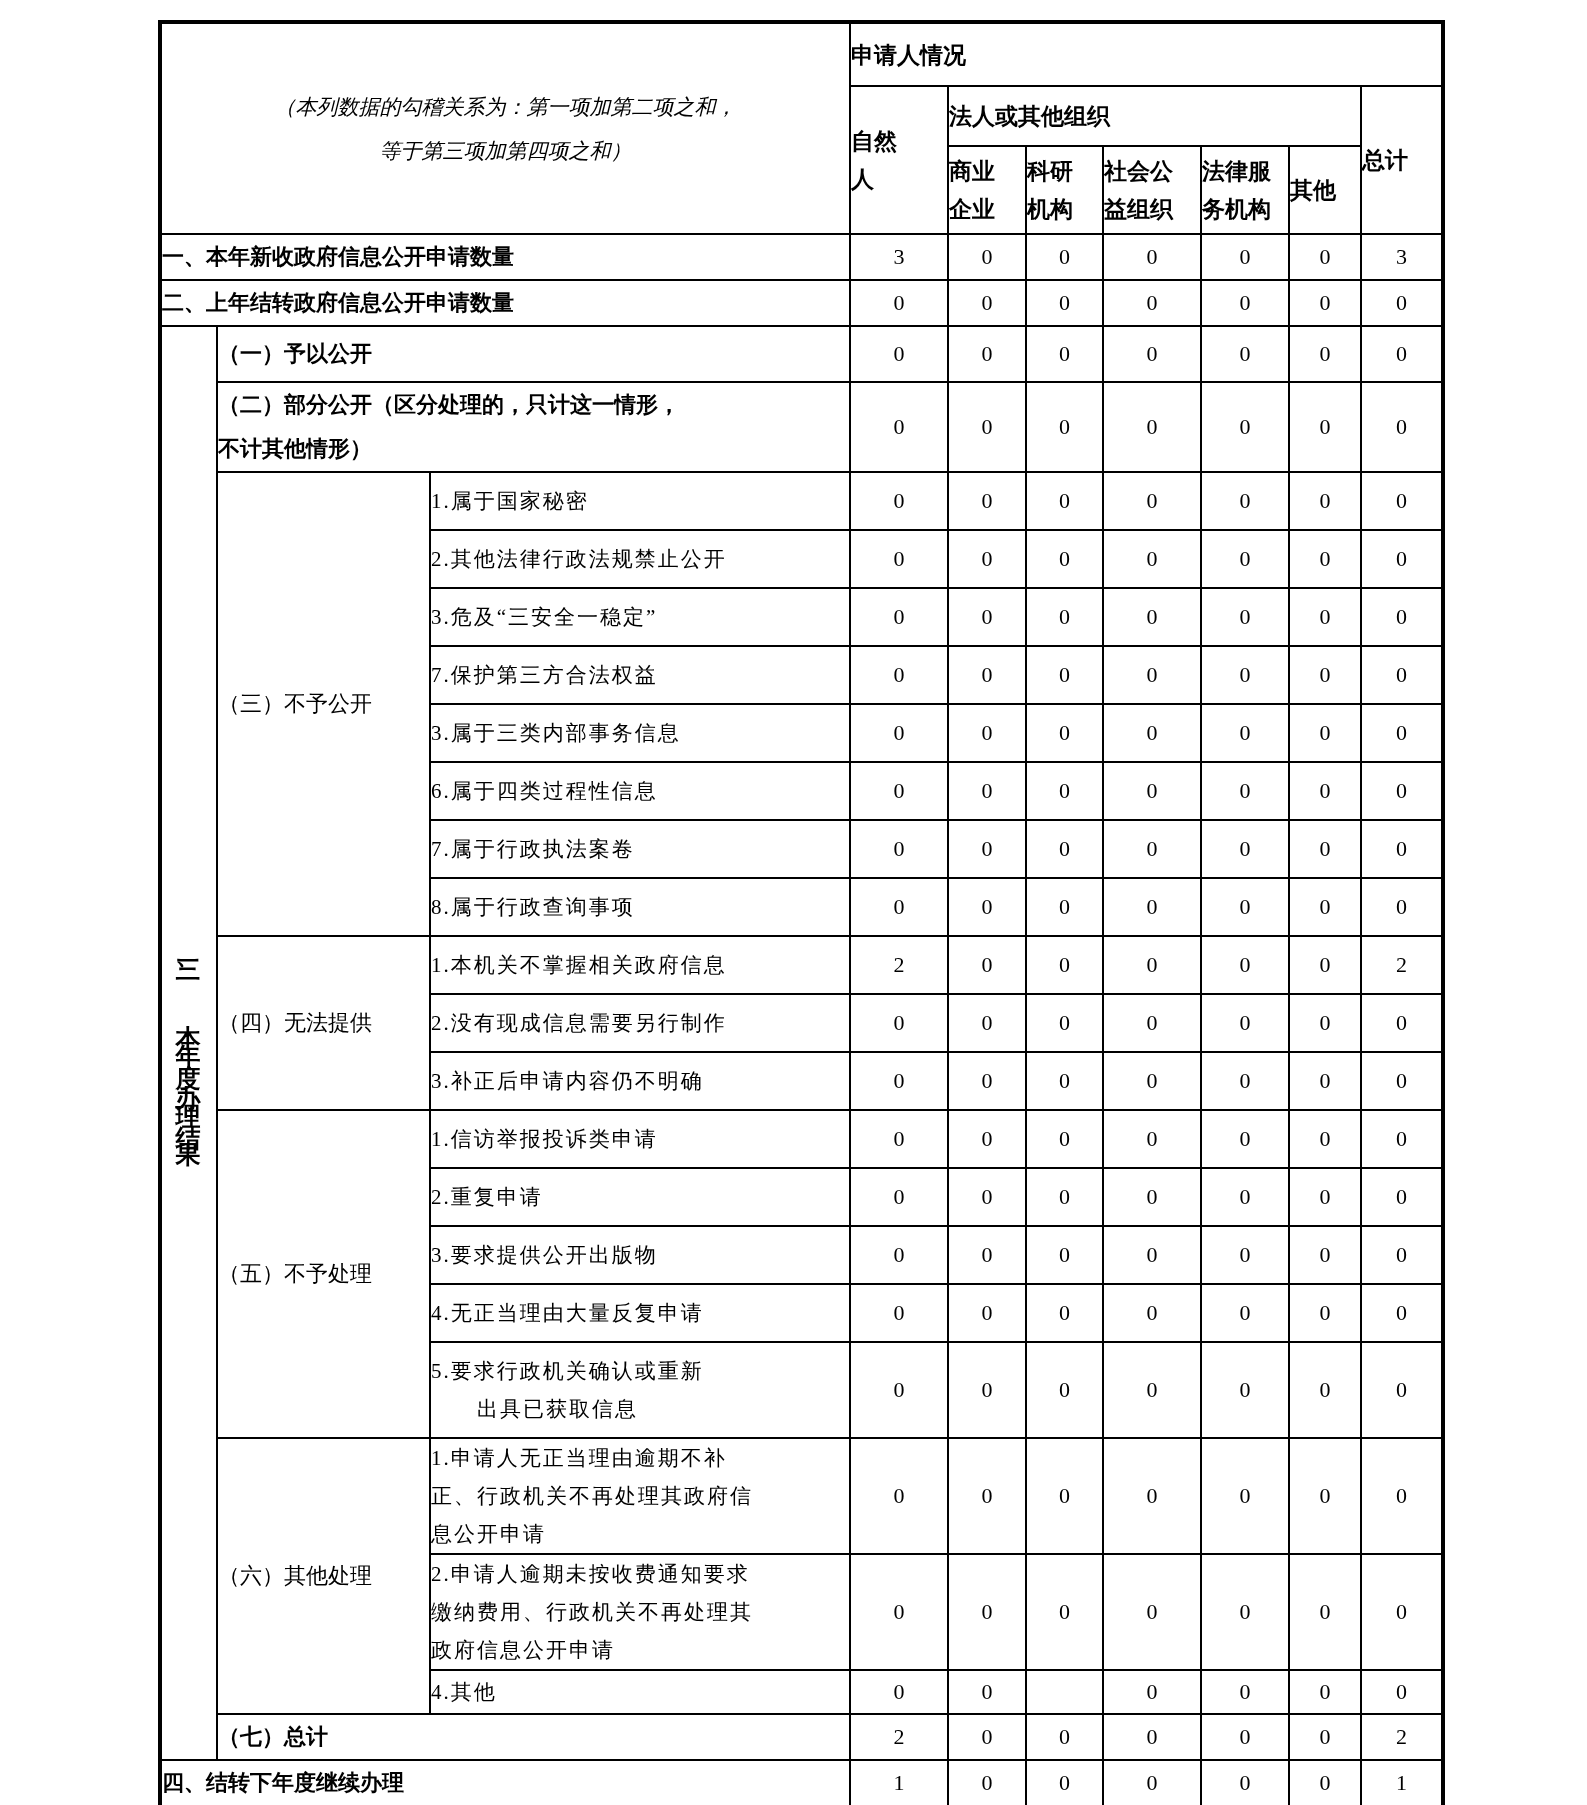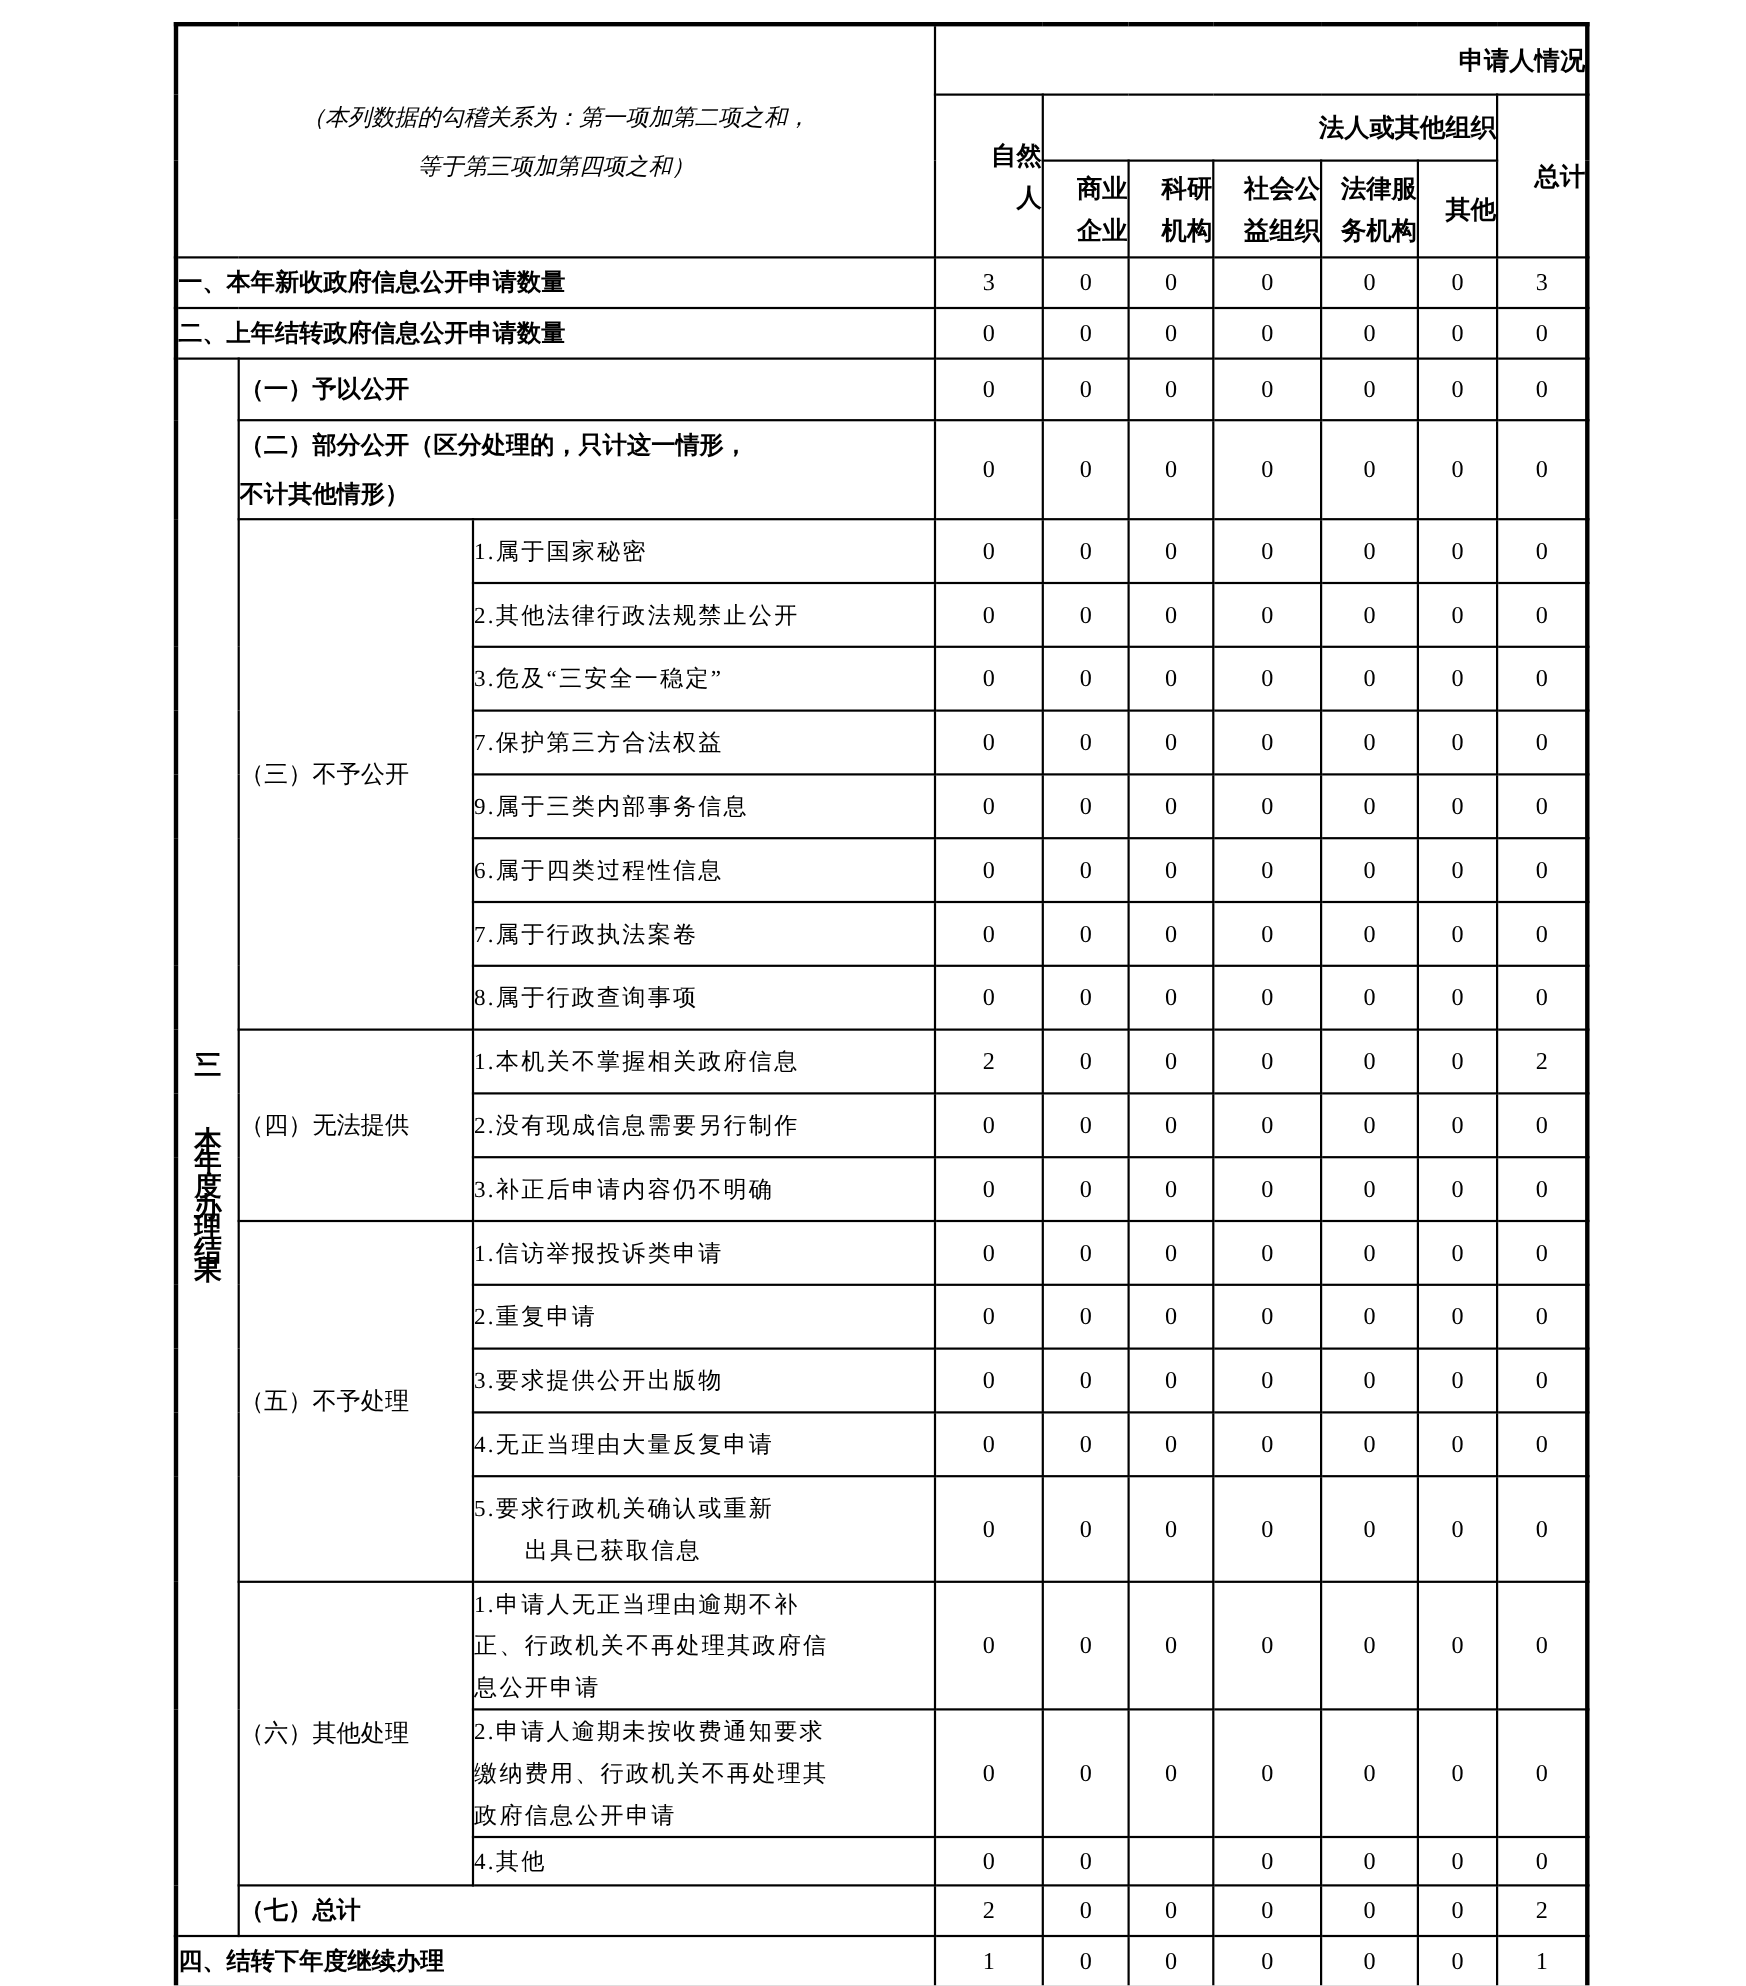--- a/index.html
+++ b/index.html
@@ -39,21 +39,21 @@
   .r58 { height: 58px; }
   .r80 { height: 96px; }
   .r116 { height: 116px; }
   .r44 { height: 44px; }
 
   
   .hd {
     font-family: "Liberation Sans", sans-serif;
     font-weight: bold;
     font-size: 23px;
-    text-align: right;
+    text-align: left;
     line-height: 38px;
     white-space: pre-line;
   }
   .note {
     font-family: "Liberation Serif", serif;
     font-style: italic;
     font-size: 21px;
     text-align: center;
     line-height: 44px;
     white-space: pre-line;
@@ -228,21 +228,21 @@
           <td class="ilbl">7.保护第三方合法权益</td>
           <td class="v">0</td>
           <td class="v">0</td>
           <td class="v">0</td>
           <td class="v">0</td>
           <td class="v">0</td>
           <td class="v">0</td>
           <td class="v">0</td>
         </tr>
       <tr class="r58">
-          <td class="ilbl">9.属于三类内部事务信息</td>
+          <td class="ilbl">3.属于三类内部事务信息</td>
           <td class="v">0</td>
           <td class="v">0</td>
           <td class="v">0</td>
           <td class="v">0</td>
           <td class="v">0</td>
           <td class="v">0</td>
           <td class="v">0</td>
         </tr>
       <tr class="r58">
           <td class="ilbl">6.属于四类过程性信息</td>

